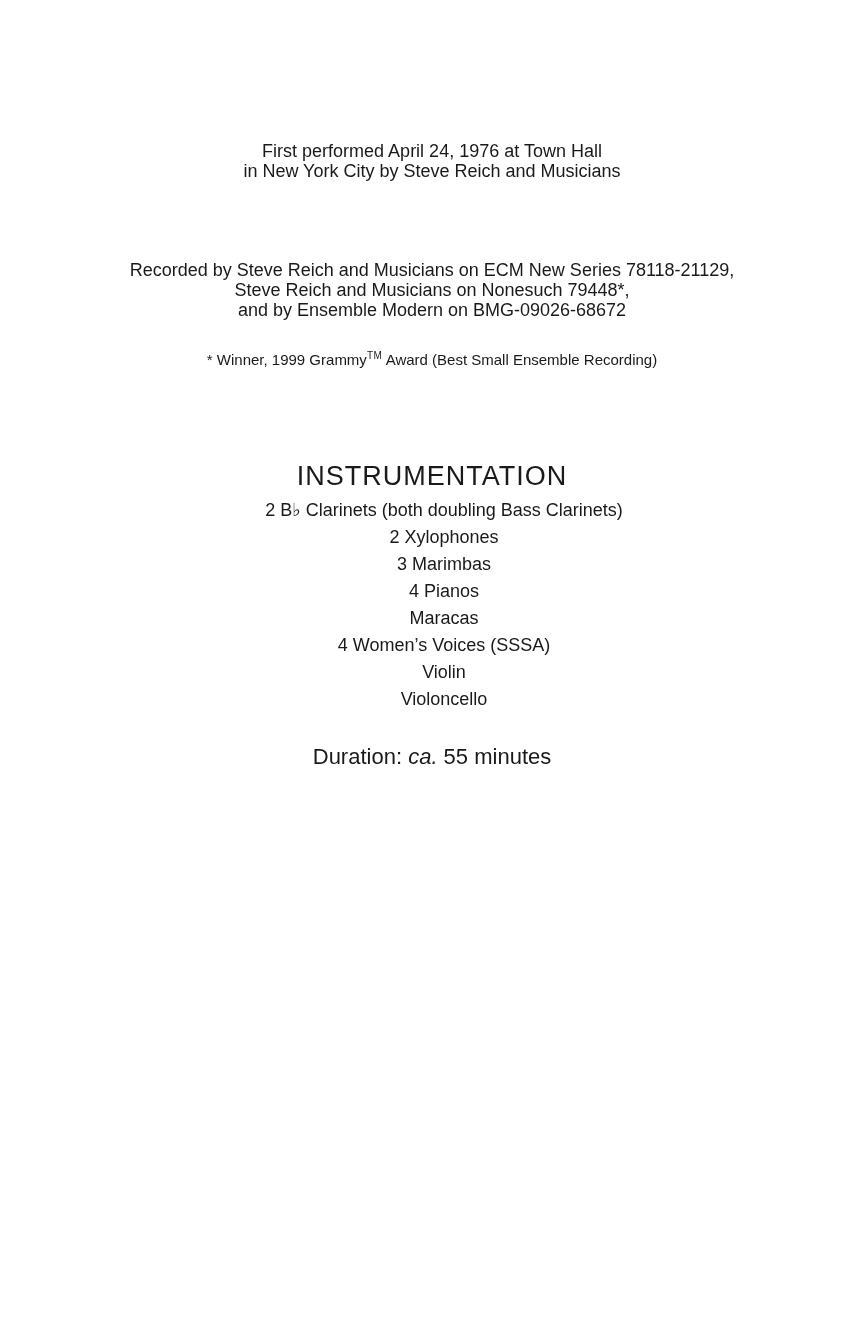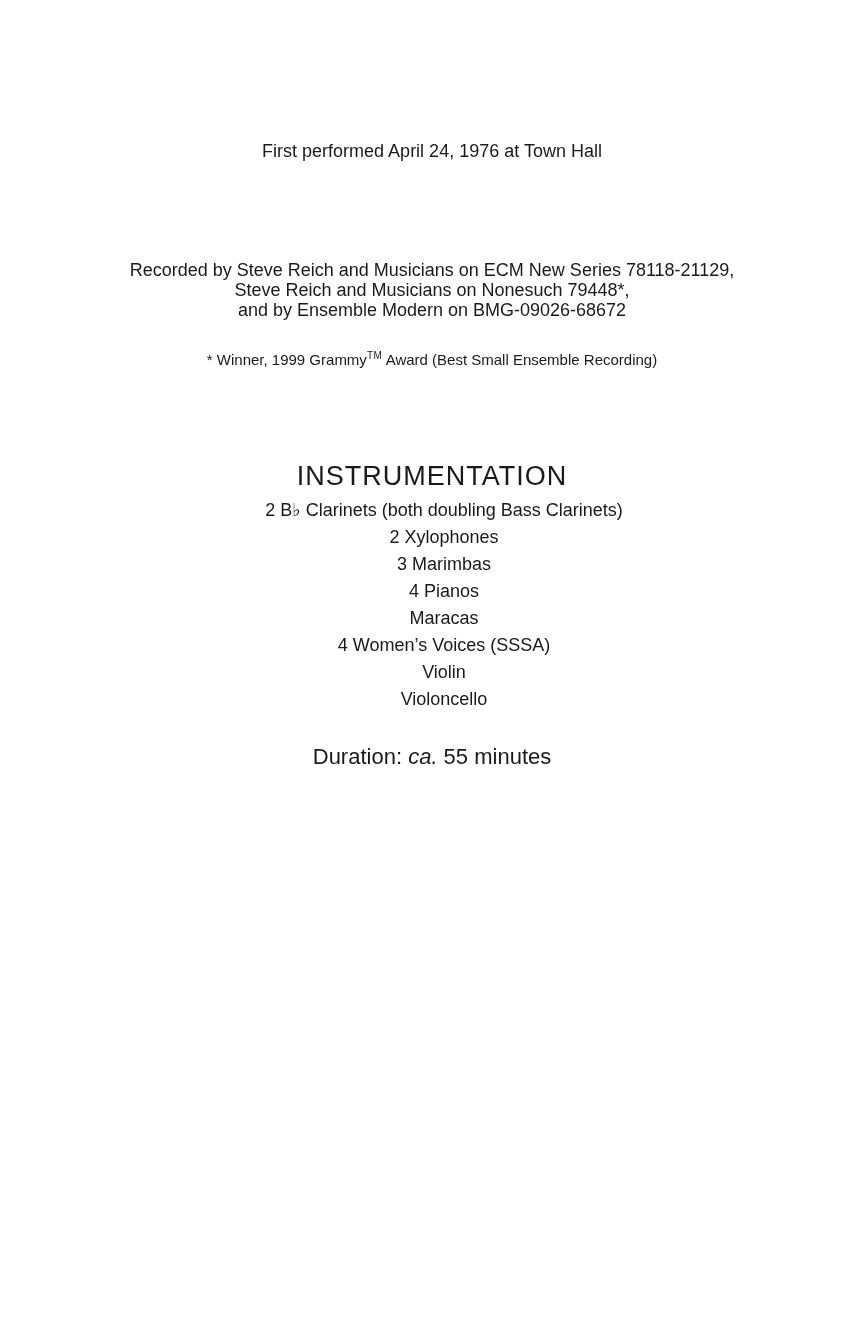--- a/index.html
+++ b/index.html
@@ -72,20 +72,21 @@
   }
   .line { display: block; }
 </style>
 </head>
 <body>
 
 <div class="page">
 
   <div class="block premiere">
     <span class="line">First performed April 24, 1976 at Town Hall</span>
+    <span class="line">in New York City by Steve Reich and Musicians</span>
   </div>
 
   <div class="block recordings">
     <span class="line">Recorded by Steve Reich and Musicians on ECM New Series 78118-21129,</span>
     <span class="line">Steve Reich and Musicians on Nonesuch 79448*,</span>
     <span class="line">and by Ensemble Modern on BMG-09026-68672</span>
   </div>
 
   <div class="block award-note">
     <span>* Winner, 1999 Grammy</span><span class="tm">TM</span><span> Award (Best Small Ensemble Recording)</span>

